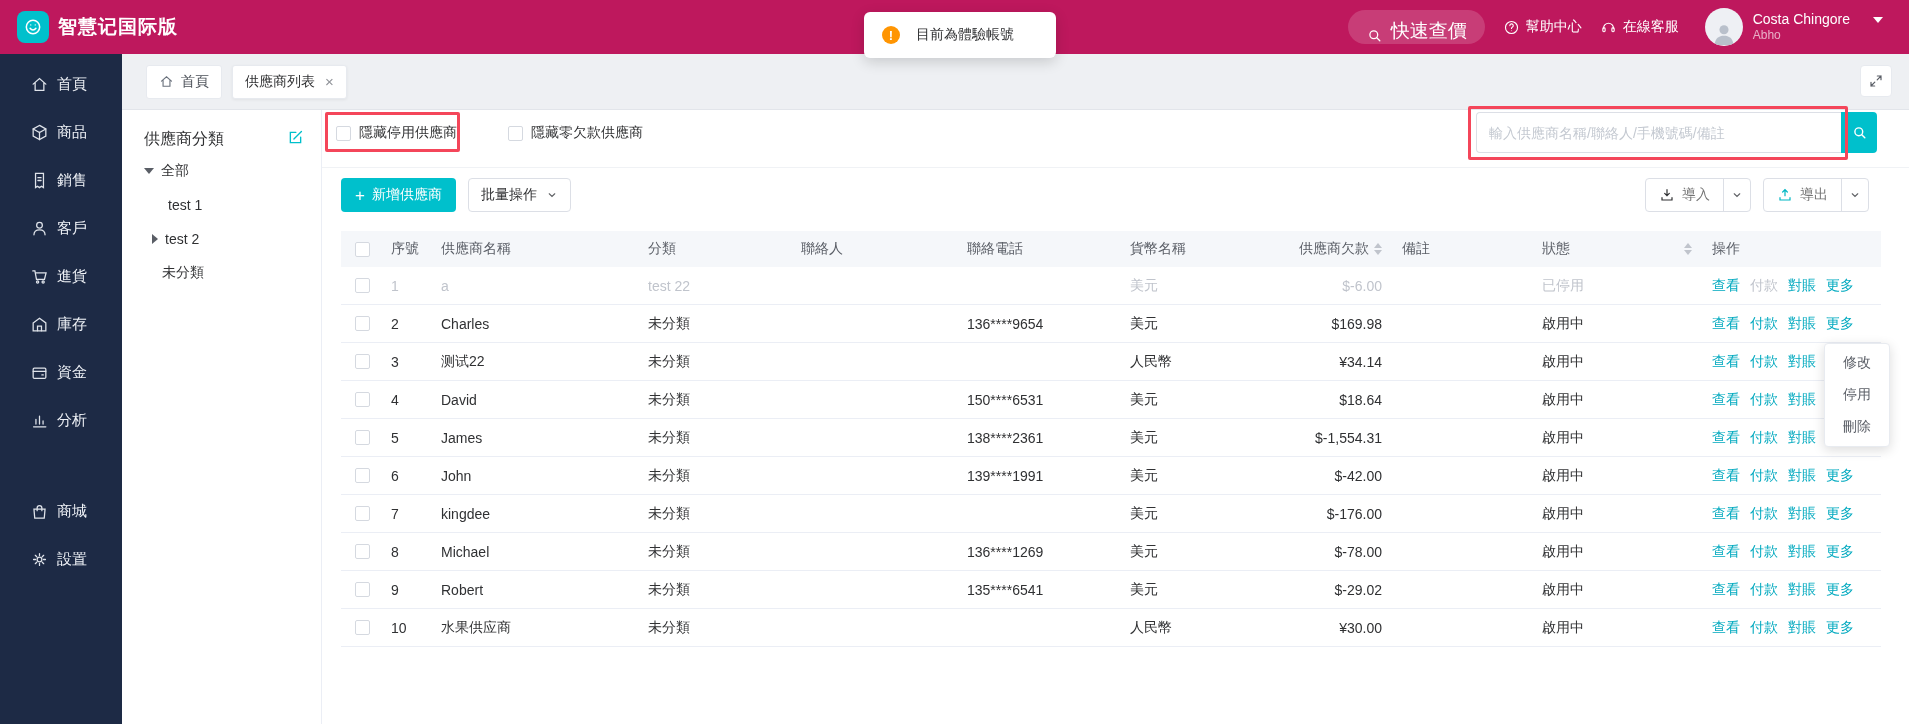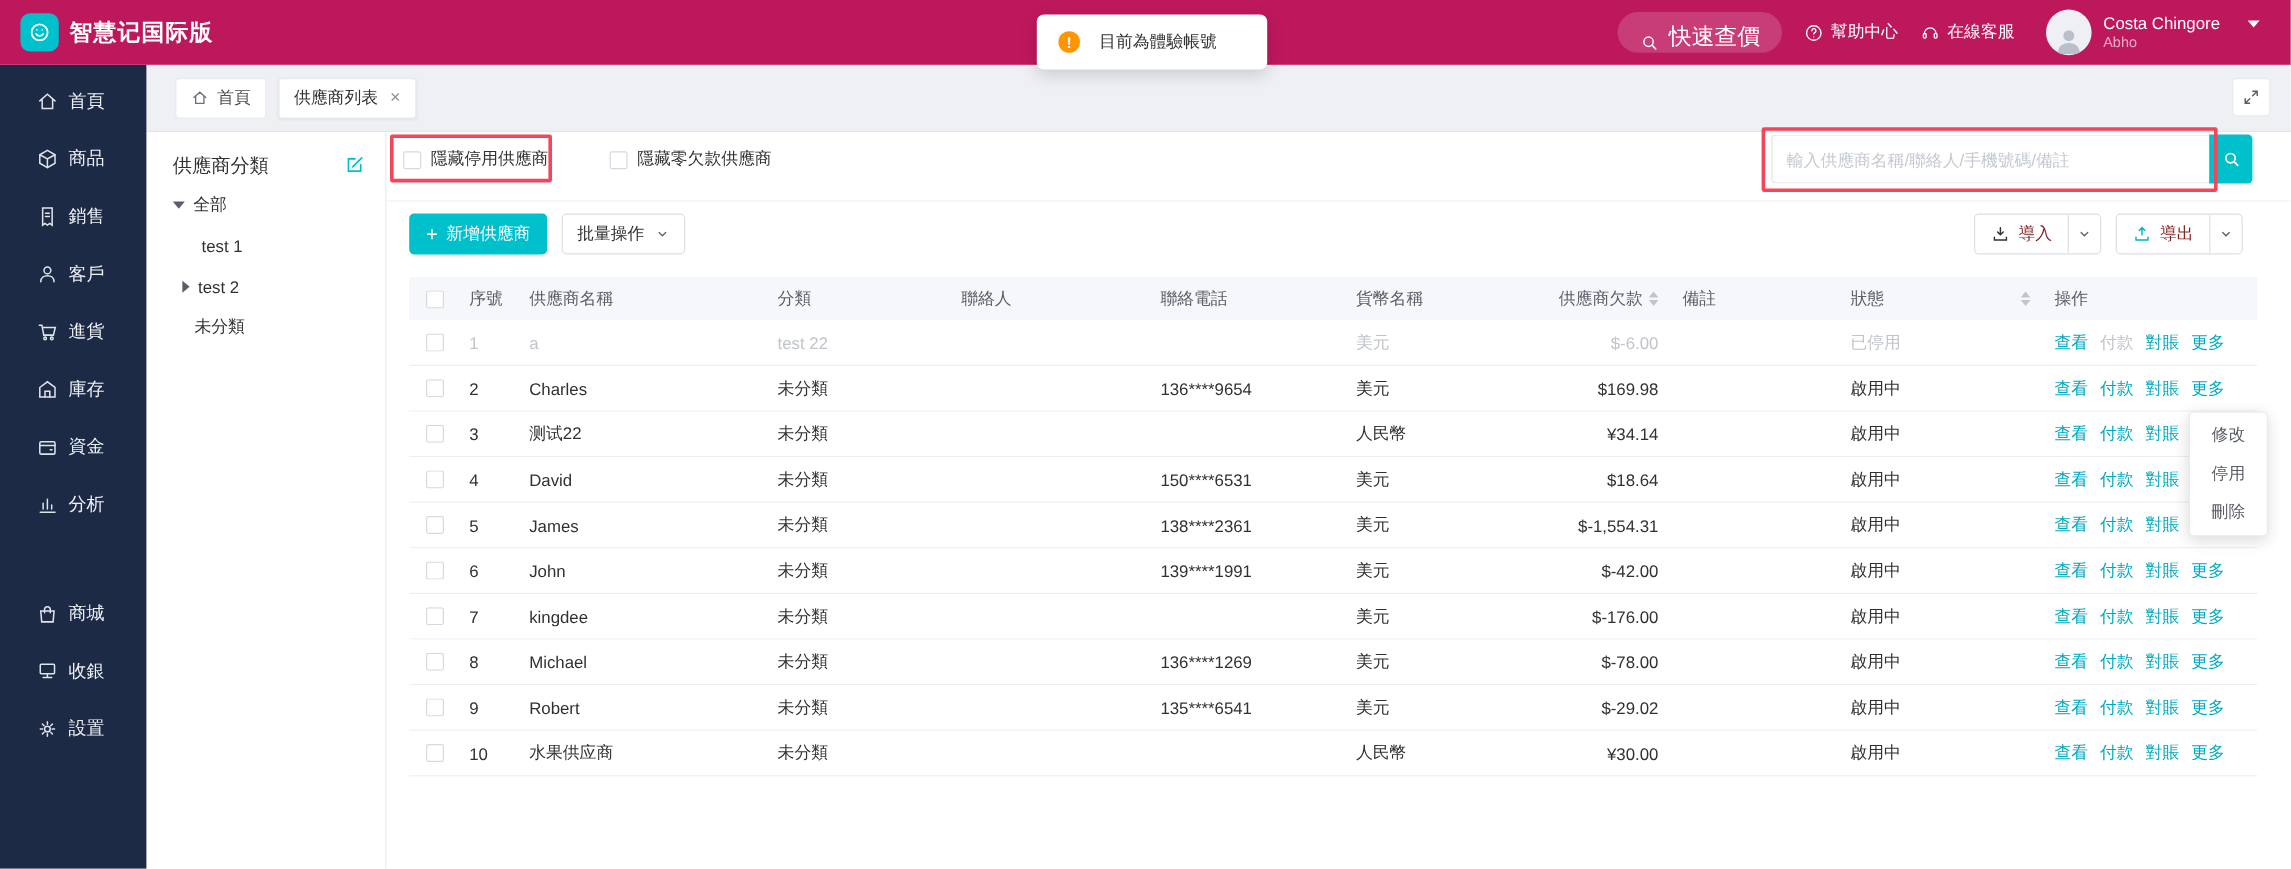--- a/index.html
+++ b/index.html
@@ -99,21 +99,21 @@
   .toolbar { margin:10px 40px 0 19px; height:34px; display:flex; align-items:center; gap:12px; }
   .btn-primary { height:34px; background:#00c0cc; color:#fff; border:none; border-radius:4px;
     padding:0 14px; font-size:14px; display:flex; align-items:center; gap:7px; cursor:pointer; font-family:inherit; }
   .plus { font-size:17px; line-height:1; }
   .btn-plain { height:34px; background:#fff; border:1px solid #dcdfe6; border-radius:4px;
     padding:0 12px; font-size:14px; color:#303133; display:flex; align-items:center; gap:9px; cursor:pointer; font-family:inherit; }
   .chev { width:12px; height:12px; }
   .tool-right { margin-left:auto; display:flex; gap:12px; }
   .split { display:flex; align-items:stretch; height:34px; border:1px solid #dcdfe6; border-radius:4px; background:#fff; }
   .split .smain { display:flex; align-items:center; gap:7px; padding:0 13px; font-size:14px;
-    color:#7f1d1d; border-right:1px solid #dcdfe6; cursor:pointer; }
+    color:#737373; border-right:1px solid #dcdfe6; cursor:pointer; }
   .split .smain svg { width:16px; height:16px; }
   .split .sarrow { width:26px; display:flex; align-items:center; justify-content:center; cursor:pointer; }
 
   
   .tablewrap { margin:19px 0 0 19px; width:1540px; font-size:14px; }
   .thead { display:flex; align-items:center; height:36px; background:#f5f7fa; color:#5a5e66; }
   .tr { display:flex; align-items:center; height:38px; border-bottom:1px solid #ebeef5; background:#fff; }
   .th,.td { padding:0 10px; white-space:nowrap; overflow:hidden; }
   .c-cb { width:40px; padding-left:14px; display:flex; align-items:center; }
   .c-no { width:50px; }
@@ -272,27 +272,20 @@
     <div class="side-spacer"></div>
     <div class="side-item">
       <svg viewBox="0 0 24 24" fill="none" stroke="#dfe3ea" stroke-width="1.6" stroke-linecap="round">
           <path d="M5 9 H19 L18 20.5 H6 Z"></path>
           <path d="M9 11 V7.5 a3 3 0 0 1 6 0 V11"></path>
         </svg>
       <span>商城</span>
     </div>
     <div class="side-item">
       <svg viewBox="0 0 24 24" fill="none" stroke="#dfe3ea" stroke-width="1.6" stroke-linecap="round">
-          <rect x="4.5" y="4.5" width="15" height="10" rx="1"></rect>
-          <path d="M12 14.5 V18.5 M7.5 18.5 H16.5"></path>
-        </svg>
-      <span>收銀</span>
-    </div>
-    <div class="side-item">
-      <svg viewBox="0 0 24 24" fill="none" stroke="#dfe3ea" stroke-width="1.6" stroke-linecap="round">
           <circle cx="12" cy="12" r="3"></circle>
           <path d="M12 4.5 V7 M12 17 V19.5 M4.5 12 H7 M17 12 H19.5 M6.7 6.7 L8.5 8.5 M15.5 15.5 L17.3 17.3 M17.3 6.7 L15.5 8.5 M8.5 15.5 L6.7 17.3"></path>
         </svg>
       <span>設置</span>
     </div>
   </div>
 </nav>
 
 <div class="main">
 

